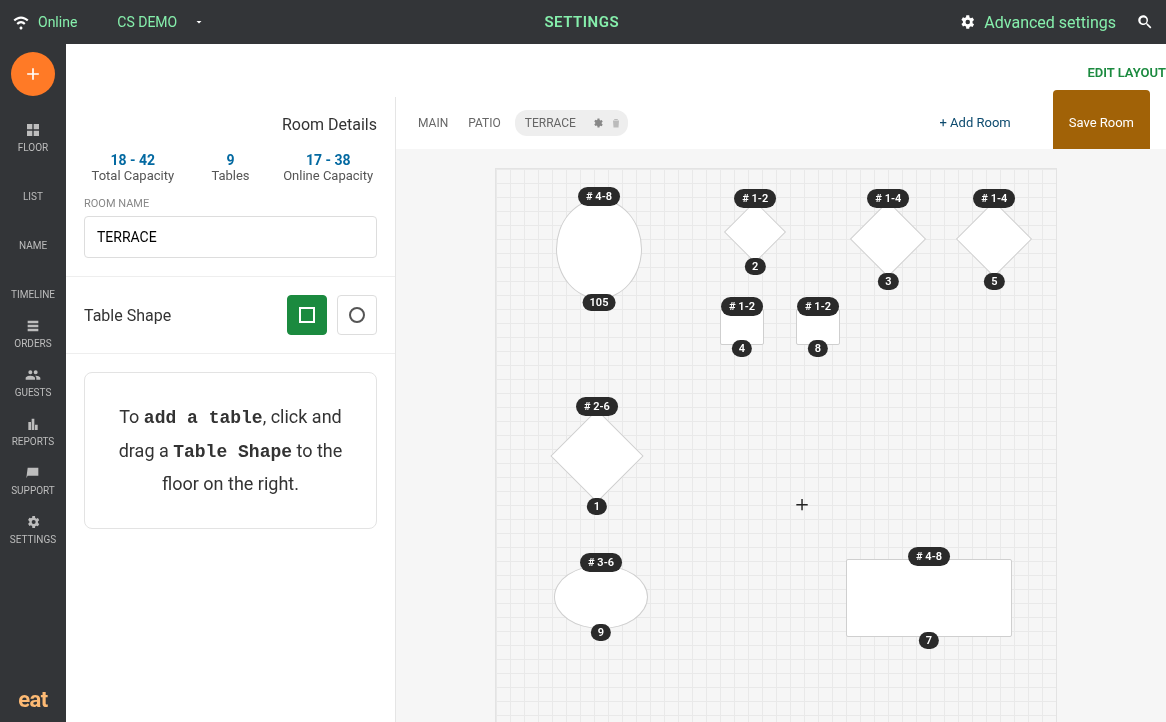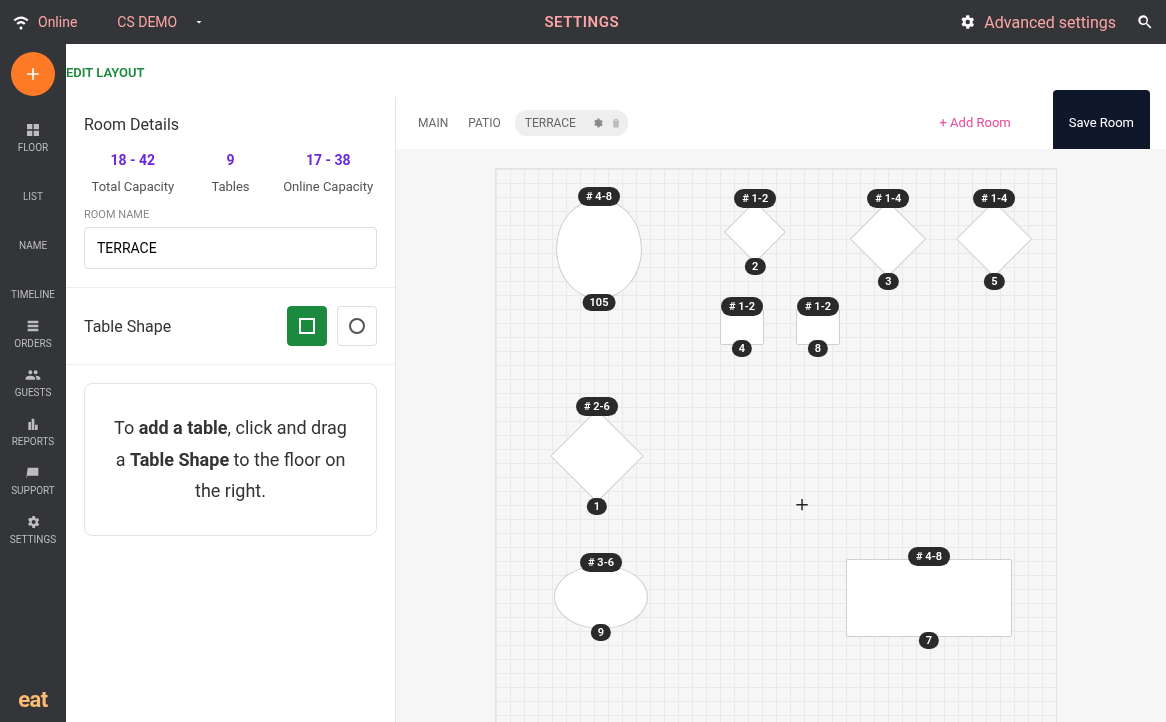--- a/index.html
+++ b/index.html
@@ -1,67 +1,67 @@
 <!DOCTYPE html>
 <html><head>
 <meta charset="utf-8">
 <style>
   * { box-sizing: border-box; margin: 0; padding: 0; font-family: -apple-system, BlinkMacSystemFont, "Segoe UI", Roboto, Helvetica, Arial, sans-serif; }
   html, body { width: 1166px; height: 722px; overflow: hidden; background: #fff; }
 
   
-  .topbar { height: 44px; background: #333538; color: #fca5a5; display: flex; align-items: center; padding: 0 12px; }
+  .topbar { height: 44px; background: #333538; color: #86efac; display: flex; align-items: center; padding: 0 12px; }
   .topbar .online { display: flex; align-items: center; gap: 8px; font-size: 14px; }
   .switcher { margin-left: 40px; display: flex; align-items: center; gap: 16px; font-size: 14px; cursor: pointer; }
   .title { flex: 1; text-align: center; font-weight: 600; letter-spacing: 0.5px; font-size: 15px; }
   .right-tools { display: flex; align-items: center; gap: 20px; }
   .right-tools .adv { display: flex; align-items: center; gap: 8px; font-size: 16px; cursor: pointer; }
 
   
   .rail { position: absolute; top: 44px; left: 0; bottom: 0; width: 66px; background: #333538; color: #bdbdbd; display: flex; flex-direction: column; align-items: center; padding-top: 8px; }
   .fab { width: 44px; height: 44px; border-radius: 50%; background: #ff7a26; color: #fff; display: flex; align-items: center; justify-content: center; font-size: 22px; margin-bottom: 18px; cursor: pointer;}
   .rail-item { width: 100%; text-align: center; font-size: 10px; padding: 8px 0 10px; cursor: pointer; }
   .rail-item .ic { height: 16px; display:flex; align-items:center; justify-content:center; margin-bottom:4px; }
   .rail .eat { margin-top: auto; margin-bottom: 10px; font-size: 22px; font-weight: 700; color: #fdba74; letter-spacing: -0.5px;}
 
   
   .main { position: absolute; top: 44px; left: 66px; right: 0; bottom: 0; background: #fff;}
-  .tabs { height: 60px; border-bottom: 1px solid #e5e5e5; display:flex; align-items:center; justify-content:flex-start; gap: 32px; font-size: 13px; color:#555; }
+  .tabs { height: 60px; border-bottom: 1px solid #e5e5e5; display:flex; align-items:center; justify-content:flex-end; gap: 32px; font-size: 13px; color:#555; }
   .tabs .tab { height: 100%; display:flex; align-items:center; cursor:pointer; border-bottom: 3px solid transparent; font-weight:600;}
   .tabs .tab.active { color:#1b8a3f; border-bottom-color:#1b8a3f; }
 
   .sidepanel { position:absolute; top:53px; left:0; bottom:0; width:330px; border-right:1px solid #e5e5e5; background:#fff; }
   .sp-section { padding: 18px 18px; border-bottom: 1px solid #eee;}
-  .sp-title { font-size: 16px; color:#333; margin-bottom: 18px; }
+  .sp-title { font-size: 16px; color:#333; margin-bottom: 18px; text-align: right; }
   .stats { display:flex; gap: 0; margin-bottom: 14px; }
   .stat { flex:1; text-align:center; font-size:13px; color:#555;}
-  .stat .num { font-weight:700; color:#6d28d9; font-size:14px; margin-bottom:11px;}
+  .stat .num { font-weight:700; color:#0369a1; font-size:14px; margin-bottom:0;}
   .label-small { font-size: 11px; color:#888; margin-bottom:6px; }
   .room-name { width: 100%; border:1px solid #ddd; border-radius:4px; padding:12px 12px; font-size:14px; }
   .shape-row { display:flex; align-items:center; justify-content:space-between;}
   .shapes { display:flex; gap:10px; }
   .shape-btn { width:40px; height:40px; border:1px solid #ddd; border-radius:4px; display:flex; align-items:center; justify-content:center; cursor:pointer;}
   .shape-btn.active { background:#1b8a3f; border-color:#1b8a3f;}
   .shape-sq { width:16px; height:16px; border:2px solid #fff; }
   .shape-btn:not(.active) .shape-sq { border-color:#555;}
   .shape-circ { width:16px; height:16px; border:2px solid #555; border-radius:50%; }
 
   .hint-box { margin: 18px; border:1px solid #e3e3e3; border-radius:8px; padding:28px 22px; text-align:center; color:#333; font-size:18px; line-height:1.75;} 
-  .hint-box b { font-weight:700; }
+  .hint-box b { font-weight:700;font-family:Liberation Mono, monospace; }
 
   
   .canvas-wrap { position:absolute; top:53px; left:330px; right:0; bottom:0; }
   .canvas-head { height: 52px; display:flex; align-items:center; padding: 0 16px; gap: 28px; border-bottom: 1px solid transparent; background:#fff;}
   .room-tabs { display:flex; align-items:center; gap: 8px; font-size: 12px; color:#666;}
   .room-tab { padding:4px 6px; cursor:pointer; }
   .room-tab.active { background:#eee; border-radius: 12px 0 0 12px; padding:6px 10px;}
   .room-tab-actions { background:#eee; border-radius:0 12px 12px 0; padding:4px 6px; display:flex; gap:6px; align-items:center;}
   .spacer { flex:1; }
-  .add-room { color:#ec4899; font-size:13px; cursor:pointer; margin-right:14px;}
-  .save-room { background:#0f172a; color:#fff; border:none; padding:25px 16px; border-radius:4px; font-size:13px; cursor:pointer;}
+  .add-room { color:#0c4a6e; font-size:13px; cursor:pointer; margin-right:14px;}
+  .save-room { background:#a16207; color:#fff; border:none; padding:25px 16px; border-radius:4px; font-size:13px; cursor:pointer;}
 
   .grid { position:absolute; top:52px; left:0; right:0; bottom:0; background:#f6f6f6; overflow:hidden;}
   .grid-inner { position:absolute; top:20px; left:100px; width:560px; height:560px;
     background-image: linear-gradient(#e9e9e9 1px, transparent 1px), linear-gradient(90deg,#e9e9e9 1px, transparent 1px);
     background-size: 14px 14px;
     outline: 1px solid #e3e3e3;
   }
 
   
   .tbl { position:absolute; }

